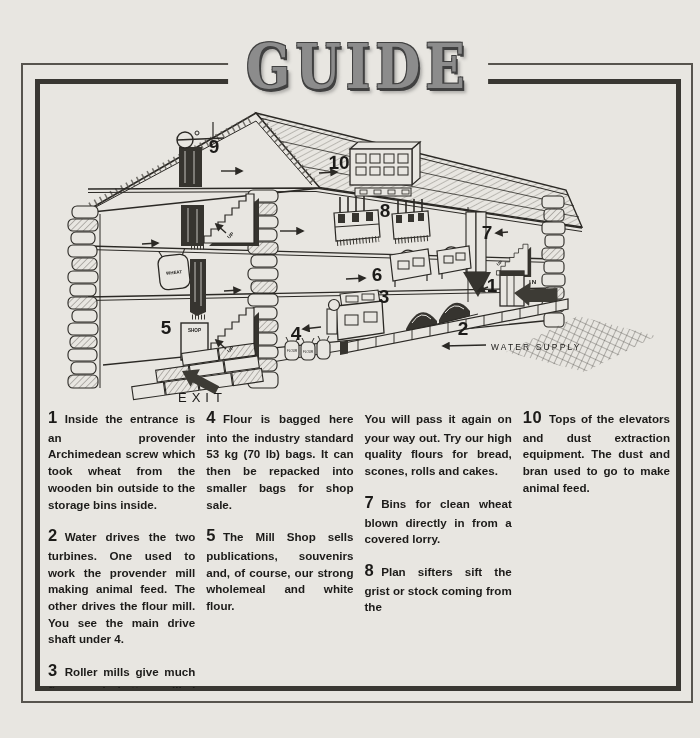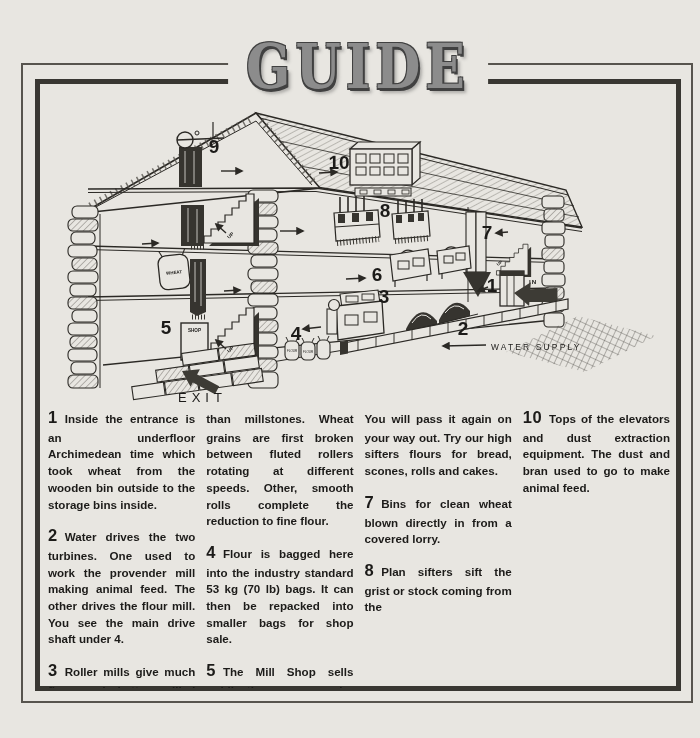--- a/index.html
+++ b/index.html
@@ -352,31 +352,30 @@
       <text class="tinylabel" font-size="5" transform="translate(221,239) rotate(-42)">UP</text>
       <text class="tinylabel" font-size="5" transform="translate(221,353) rotate(-42)">UP</text>
       <text class="tinylabel" font-size="4.2" transform="translate(490,266) rotate(-38)">UP</text>
       <text x="483" y="350" font-size="8.4" letter-spacing="2.2">WATER SUPPLY</text>
       <text x="170" y="402" font-size="13" letter-spacing="5">EXIT</text>
     </g>
   </svg>
 
   <div class="columns">
     <div class="col">
-      <p class="item"><span class="num">1</span><span>Inside the entrance is an underfloor Archimedean time which took wheat from the wooden bin outside to the storage bins inside.</span></p>
+      <p class="item"><span class="num">1</span><span>Inside the entrance is an provender Archimedean screw which took wheat from the wooden bin outside to the storage bins inside.</span></p>
       <p class="item"><span class="num">2</span><span>Water drives the two turbines. One used to work the provender mill making animal feed. The other drives the flour mill. You see the main drive shaft under 4.</span></p>
       <p class="item"><span class="num">3</span><span>Roller mills give much finer and better milled flour</span></p>
     </div>
     <div class="col">
-      <p class="item"><span class="num"></span><span>than millstones. Wheat grains are first broken between fluted rollers rotating at different speeds. Other, smooth rolls complete the reduction to fine flour.</span></p>
       <p class="item"><span class="num">4</span><span>Flour is bagged here into the industry standard 53 kg (70 lb) bags. It can then be repacked into smaller bags for shop sale.</span></p>
       <p class="item"><span class="num">5</span><span>The Mill Shop sells publications, souvenirs and, of course, our strong wholemeal and white flour.</span></p>
     </div>
     <div class="col">
-      <p class="item"><span class="num"></span><span>You will pass it again on your way out. Try our high sifters flours for bread, scones, rolls and cakes.</span></p>
+      <p class="item"><span class="num"></span><span>You will pass it again on your way out. Try our high quality flours for bread, scones, rolls and cakes.</span></p>
       <p class="item"><span class="num">7</span><span>Bins for clean wheat blown directly in from a covered lorry.</span></p>
       <p class="item"><span class="num">8</span><span>Plan sifters sift the grist or stock coming from the</span></p>
     </div>
     <div class="col">
       <p class="item"><span class="num">10</span><span>Tops of the elevators and dust extraction equipment. The dust and bran used to go to make animal feed.</span></p>
     </div>
   </div>
 </div>
 
 </body></html>

